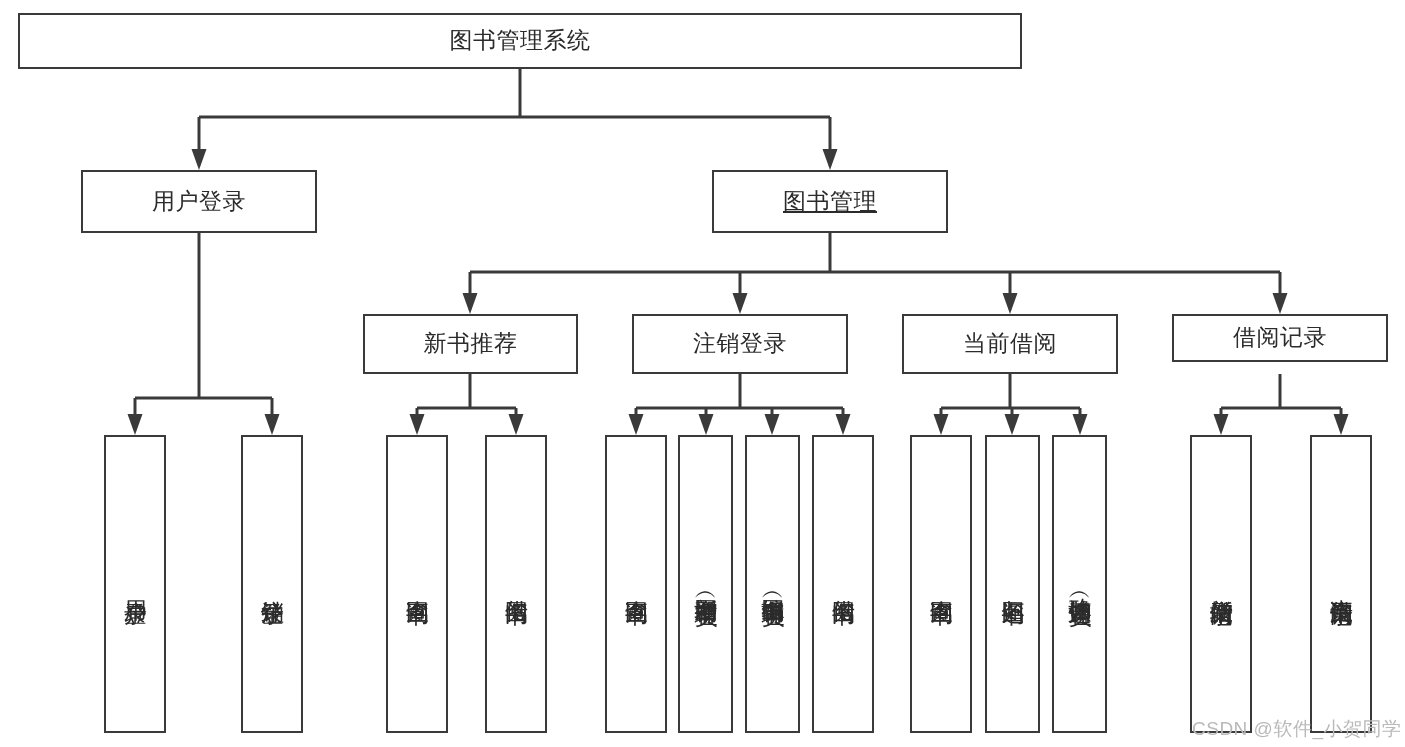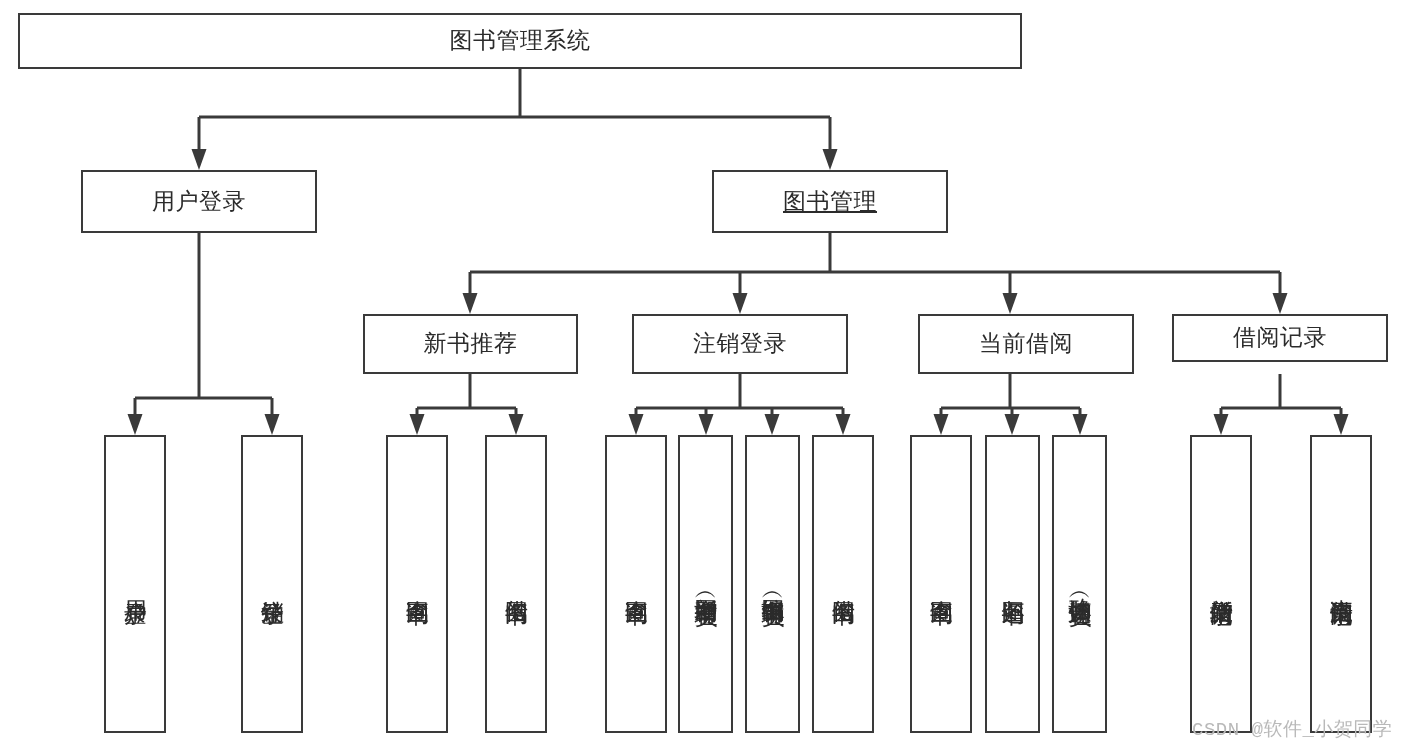--- a/index.html
+++ b/index.html
@@ -141,21 +141,21 @@
       </div>
       <div class="node-box" style="left: 712px; top: 170px; width: 236px; height: 63px; text-decoration: underline;">
         <span class="node-label-h">图书管理</span>
       </div>
       <div class="node-box" style="left: 363px; top: 314px; width: 215px; height: 60px; text-align: right;">
         <span class="node-label-h">新书推荐</span>
       </div>
       <div class="node-box" style="left: 632px; top: 314px; width: 216px; height: 60px;">
         <span class="node-label-h">注销登录</span>
       </div>
-      <div class="node-box" style="left: 902px; top: 314px; width: 216px; height: 60px; margin-left: 16px;">
+      <div class="node-box" style="left: 902px; top: 314px; width: 216px; height: 60px;">
         <span class="node-label-h">当前借阅</span>
       </div>
       <div class="node-box" style="left: 1172px; top: 314px; width: 216px; height: 48px;">
         <span class="node-label-h">借阅记录</span>
       </div>
       <div class="leaf-box" style="left: 104px; top: 435px; width: 62px; height: 298px;">
         <span class="leaf-label-v">用户登录</span>
       </div>
       <div class="leaf-box" style="left: 241px; top: 435px; width: 62px; height: 298px;">
         <span class="leaf-label-v">注销登录</span>
@@ -188,15 +188,15 @@
         <span class="leaf-label-v">确认归还（管理员）</span>
       </div>
       <div class="leaf-box" style="left: 1190px; top: 435px; width: 62px; height: 298px;">
         <span class="leaf-label-v">新增借阅记录</span>
       </div>
       <div class="leaf-box" style="left: 1310px; top: 435px; width: 62px; height: 298px;">
         <span class="leaf-label-v">查询借阅记录</span>
       </div>
     </div>
 
-  <div class="watermark" id="watermark" style="left: 1192px; top: 716px; font-family: Liberation Mono, monospace;">CSDN @软件_小贺同学</div>
+  <div class="watermark" id="watermark" style="left: 1192px; top: 716px;">CSDN @软件_小贺同学</div>
 
 </div>
 
 </body></html>

